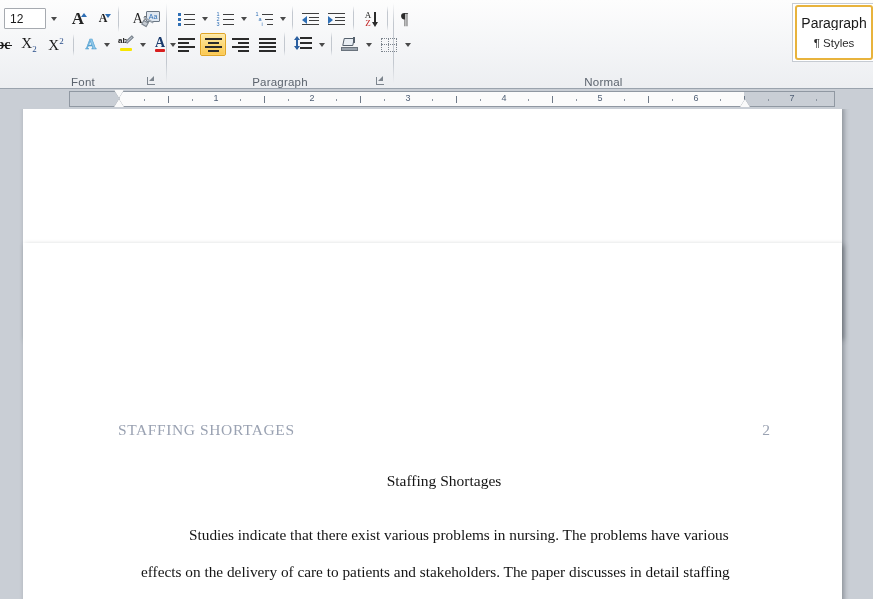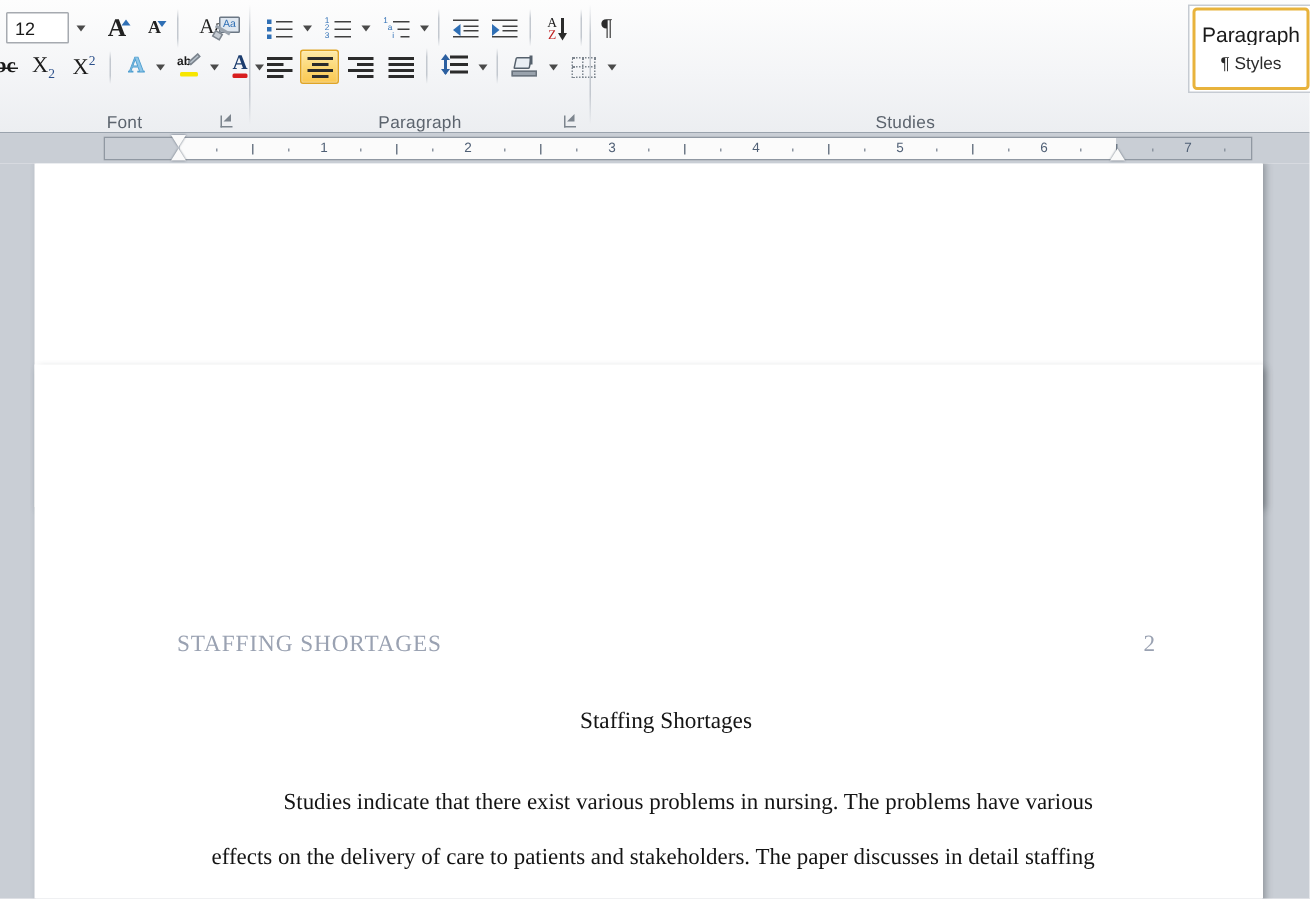--- a/index.html
+++ b/index.html
@@ -474,21 +474,21 @@
 
     <div id="styles-gallery">
 
       <div class="style-item sel" style="left:2px; width:78px;">
         <span class="style-preview" style="font-family:'Liberation Sans',sans-serif; font-size:14px; color:#1a1a1a;">Paragraph</span>
         <span class="style-name">¶ Styles</span>
       </div>
 
     </div>
 
-    <div class="grp-label" style="left:0; right:60px;">Studies</div>
+    <div class="grp-label" style="left:0; right:60px;">Normal</div>
   </div>
 
 </div>
 
 <div id="ruler-band">
   <div id="ruler">
     <div class="ruler-margin" style="left:0; width:50px;"></div>
     <div class="ruler-margin" style="right:0; width:90px;"></div>
 
     <div id="ruler-ticks" style="position:absolute; left:0; top:0; right:0; bottom:0;">

